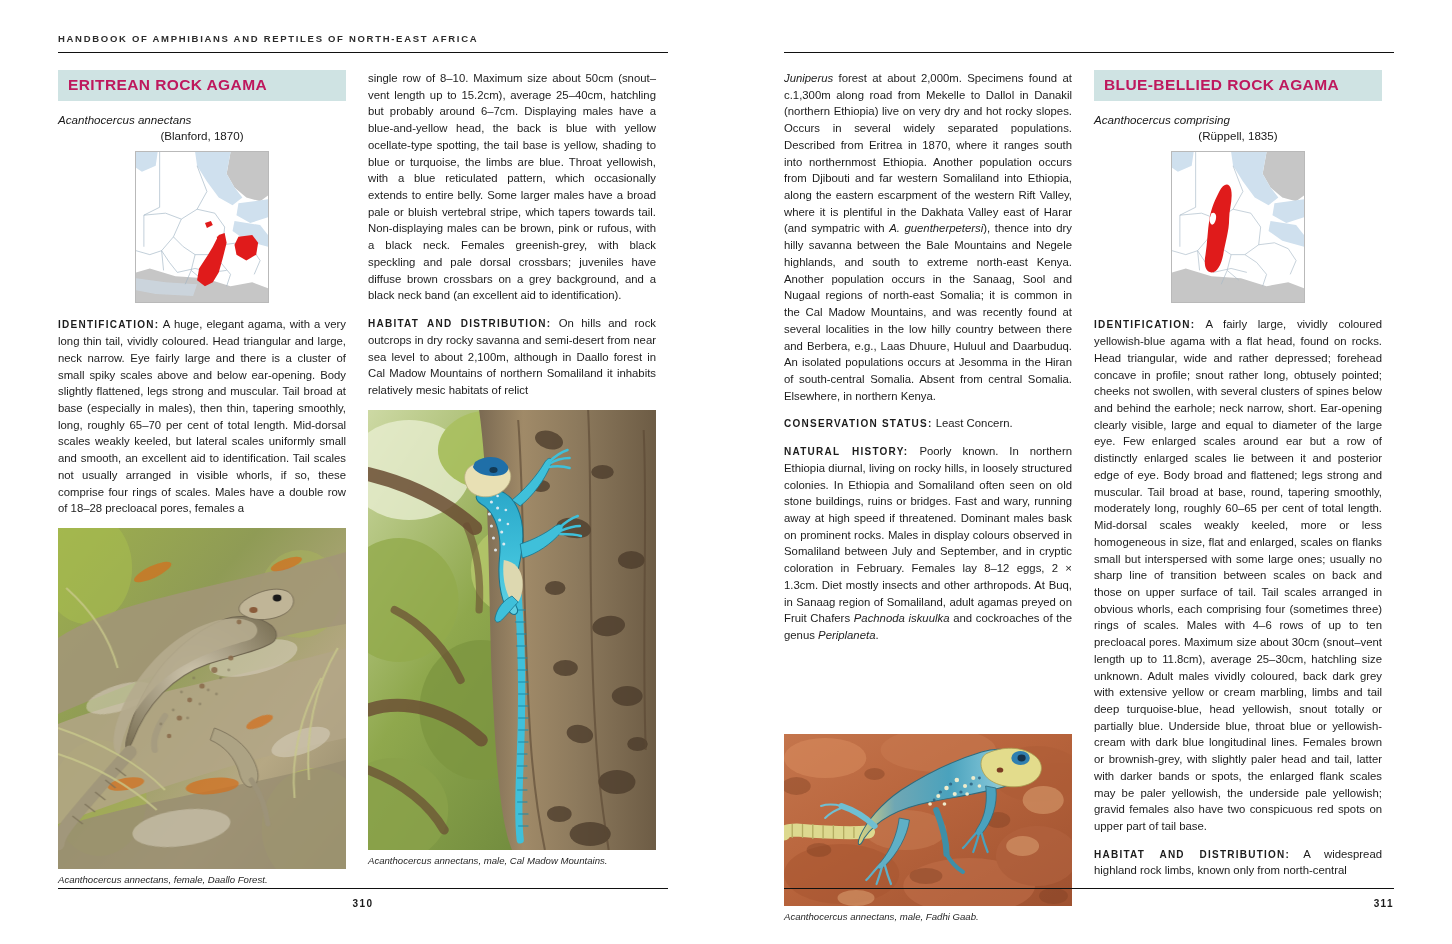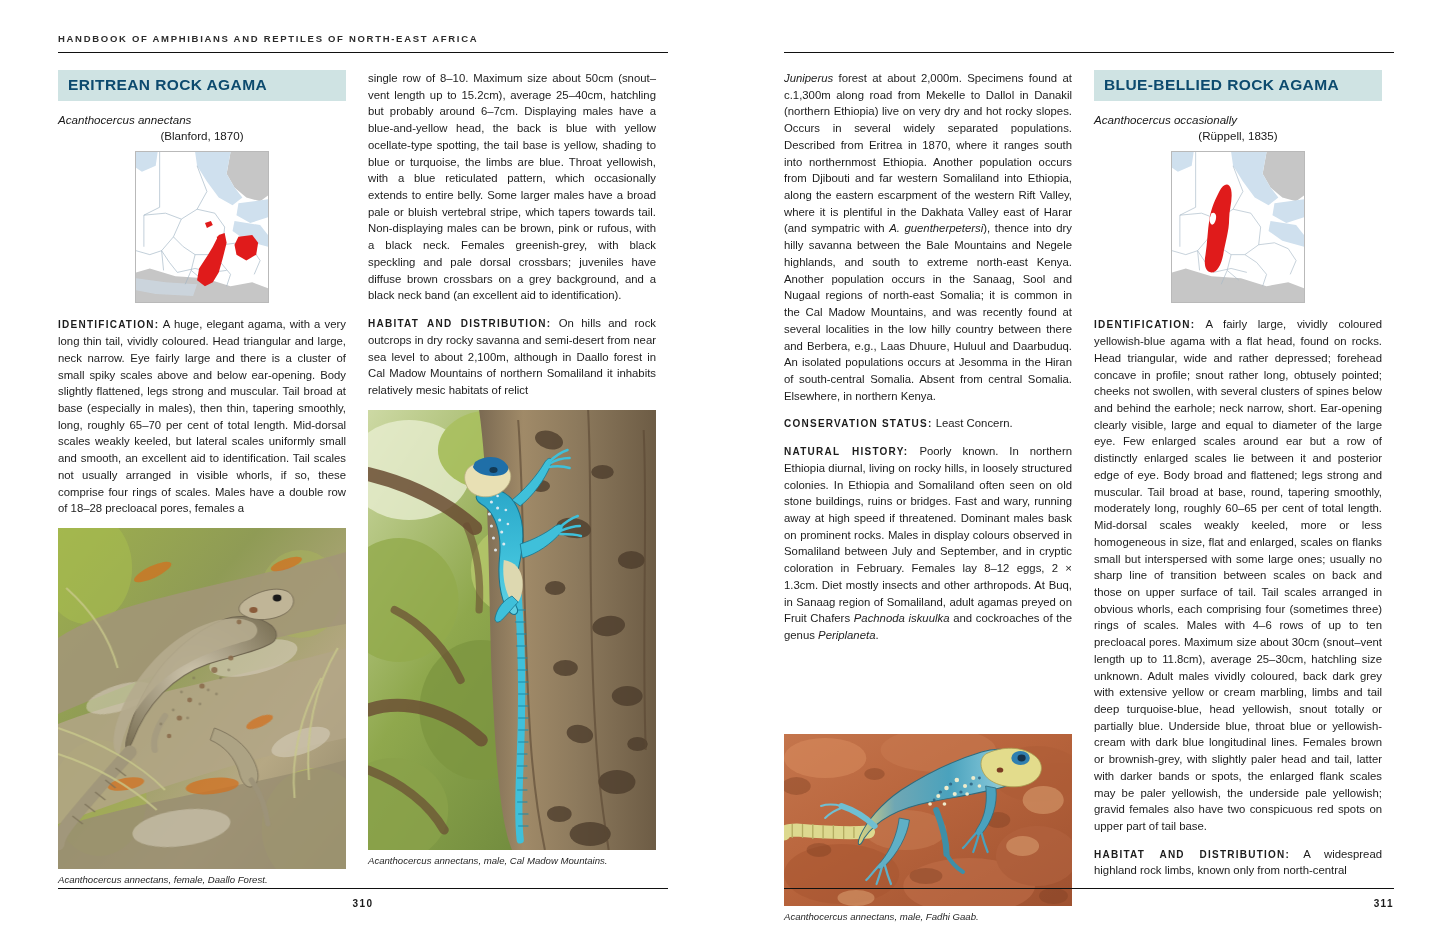--- a/index.html
+++ b/index.html
@@ -39,21 +39,21 @@
   .col { width:288px; position:relative; }
 
   
   .sp-band {
     background:#cfe3e3;
     padding:7px 10px 8px 10px;
     margin:0 0 11px 0;
   }
   .sp-band .sp-title {
     font-size:15.5px; font-weight:bold; letter-spacing:0.4px;
-    color:#0c4a6e; line-height:1;
+    color:#be185d; line-height:1;
   }
   .sp-sci {
     font-size:11.6px; font-style:italic; color:#181818;
     line-height:1.42; margin:0;
   }
   .sp-auth {
     font-size:11.6px; color:#181818; line-height:1.42; margin:0 0 7px 0;text-align:center;
   }
 
   
@@ -558,21 +558,21 @@
         </div>
         <div class="caption">Acanthocercus annectans, male, Fadhi Gaab.</div>
 
       </div>
 
       <div class="col">
 
         <div class="sp-band">
           <div class="sp-title">BLUE-BELLIED ROCK AGAMA</div>
         </div>
-        <div class="sp-sci">Acanthocercus occasionally</div>
+        <div class="sp-sci">Acanthocercus comprising</div>
         <div class="sp-auth">(Rüppell, 1835)</div>
 
         <div class="map-wrap">
           <div class="map-box">
             <svg viewBox="0 0 134 152" preserveAspectRatio="none">
               <rect x="0" y="0" width="134" height="152" fill="#ffffff"></rect>
               <path d="M96 0 L134 0 L134 44 L126 50 L112 46 L100 36 L92 22 Z" fill="#c6c6c6"></path>
               <path d="M0 122 L14 118 L40 126 L70 128 L96 136 L118 132 L134 138 L134 152 L0 152 Z" fill="#c6c6c6"></path>
               <path d="M60 0 L96 0 L92 22 L100 36 L108 46 L98 54 L84 46 L72 30 L62 14 Z" fill="#cfe0ee"></path>
               <path d="M104 52 L134 48 L134 66 L116 72 L102 64 Z" fill="#cfe0ee"></path>

